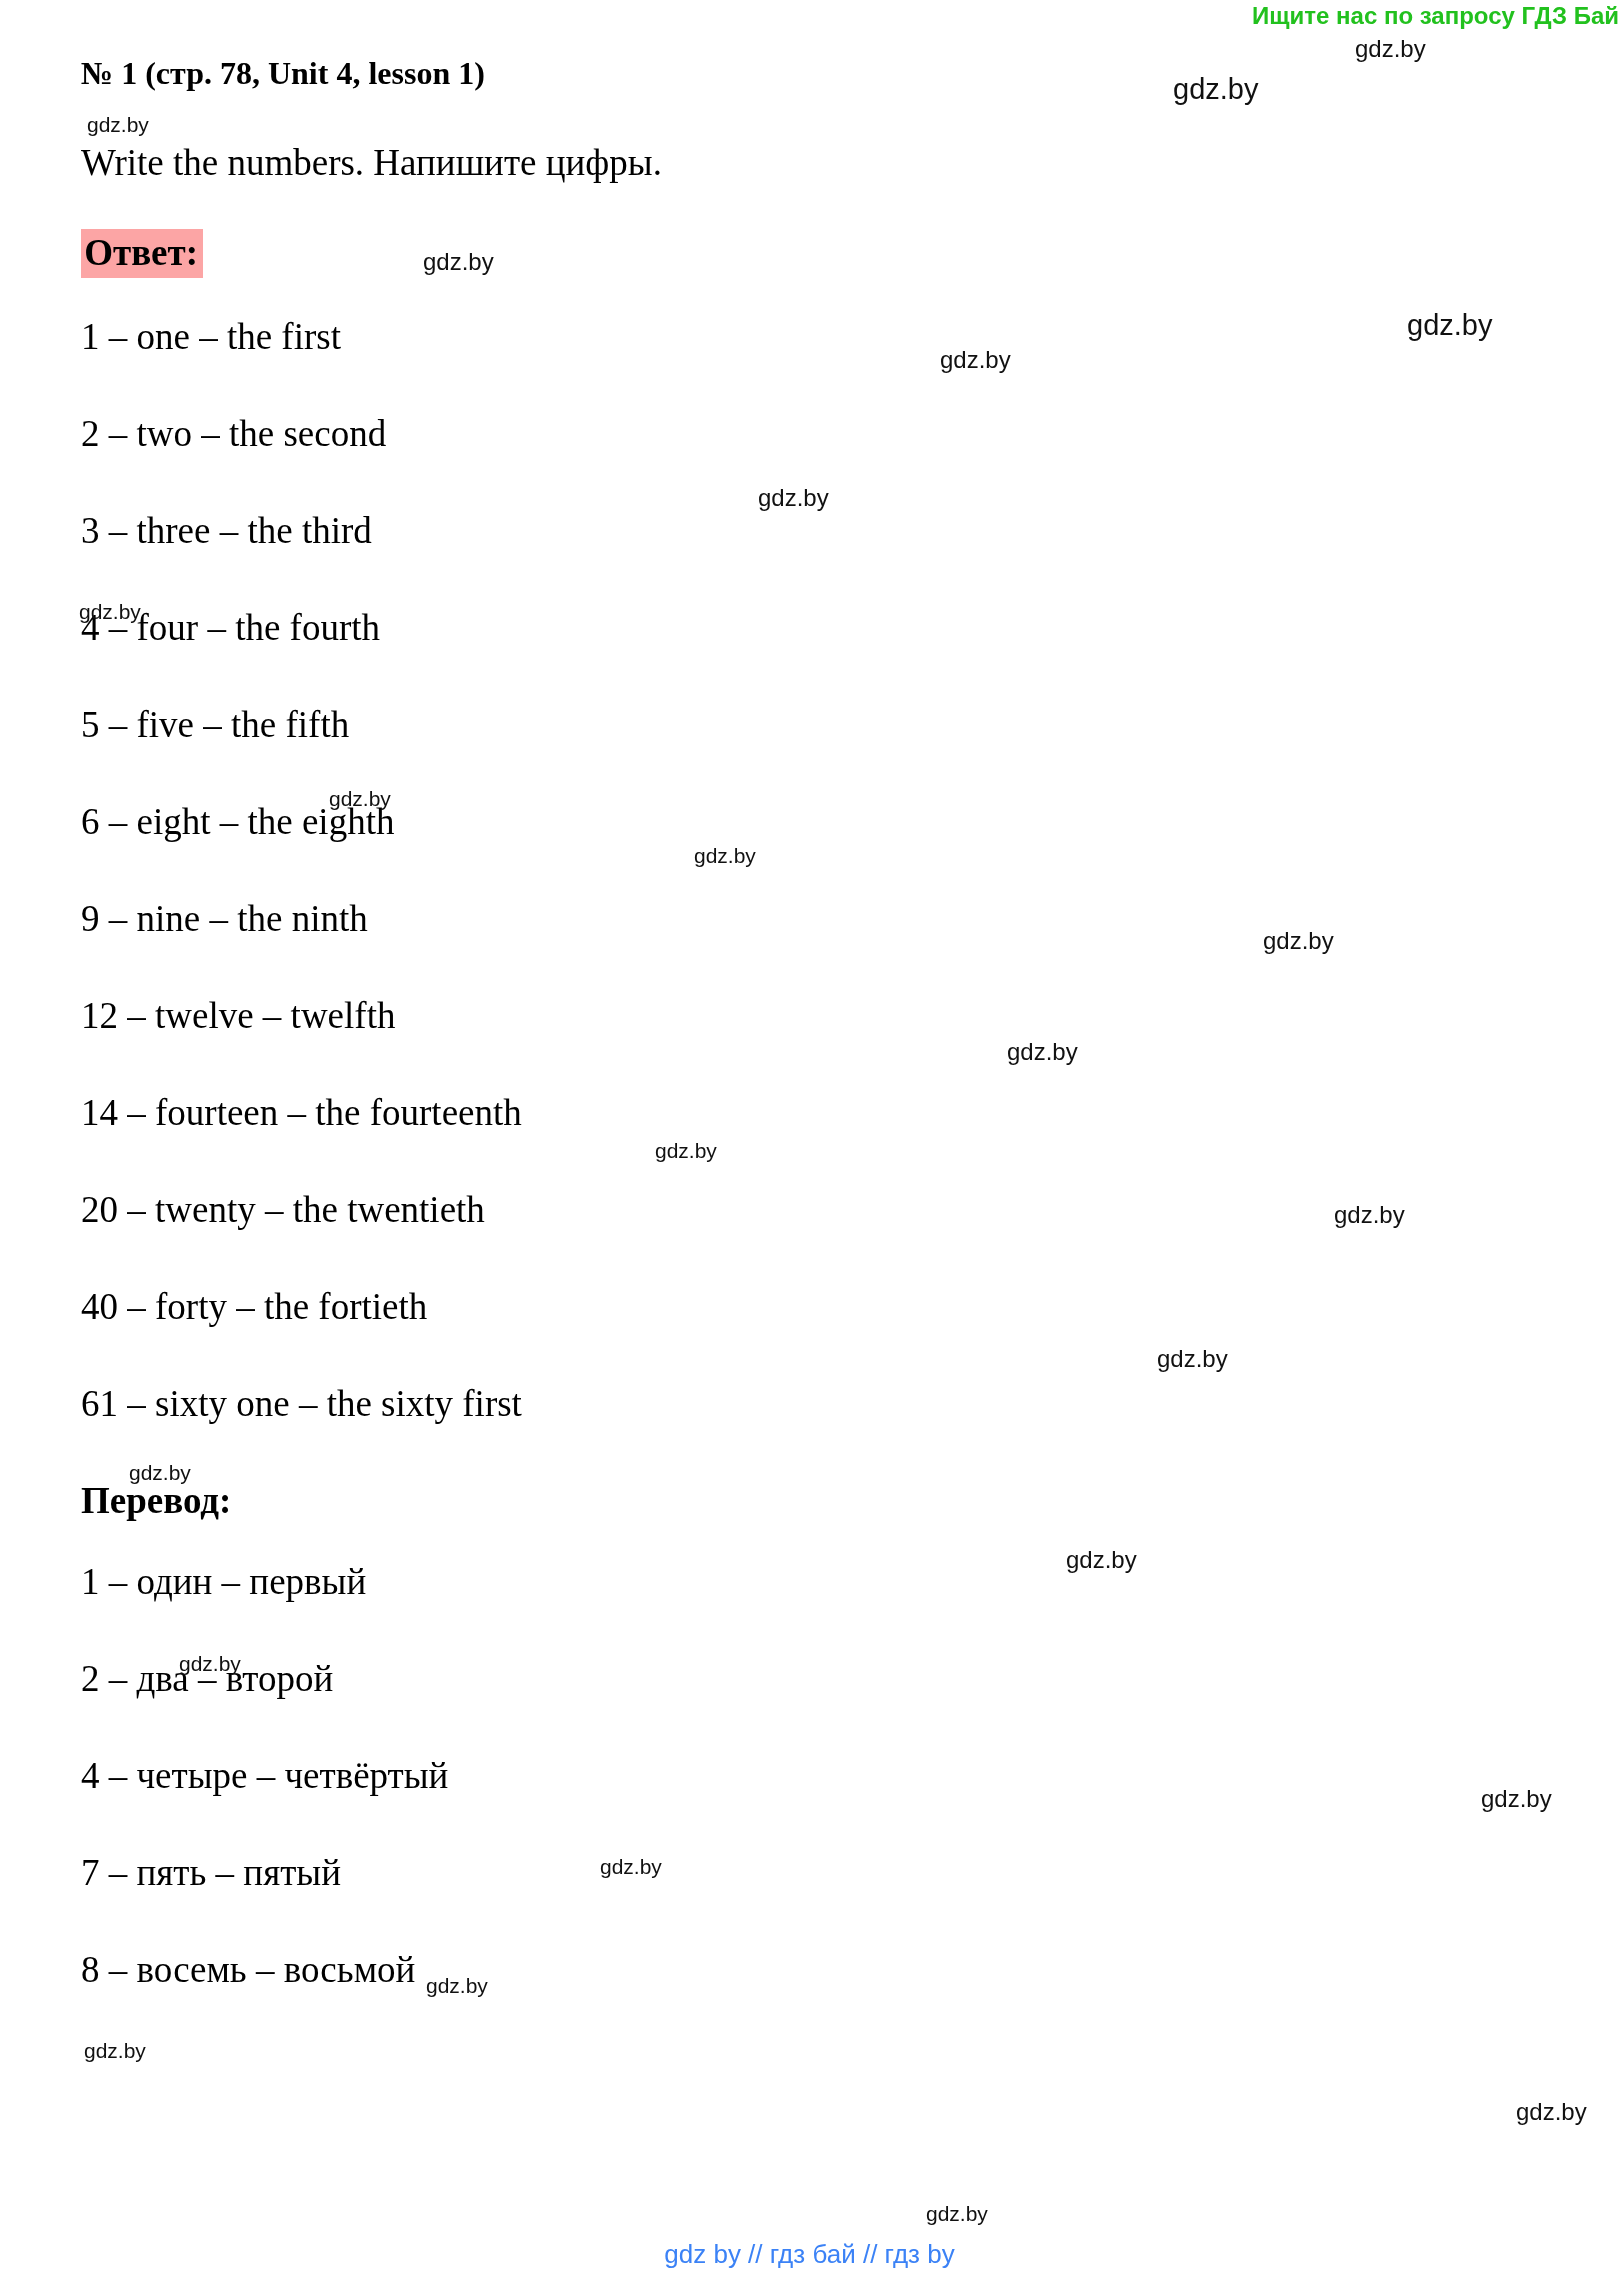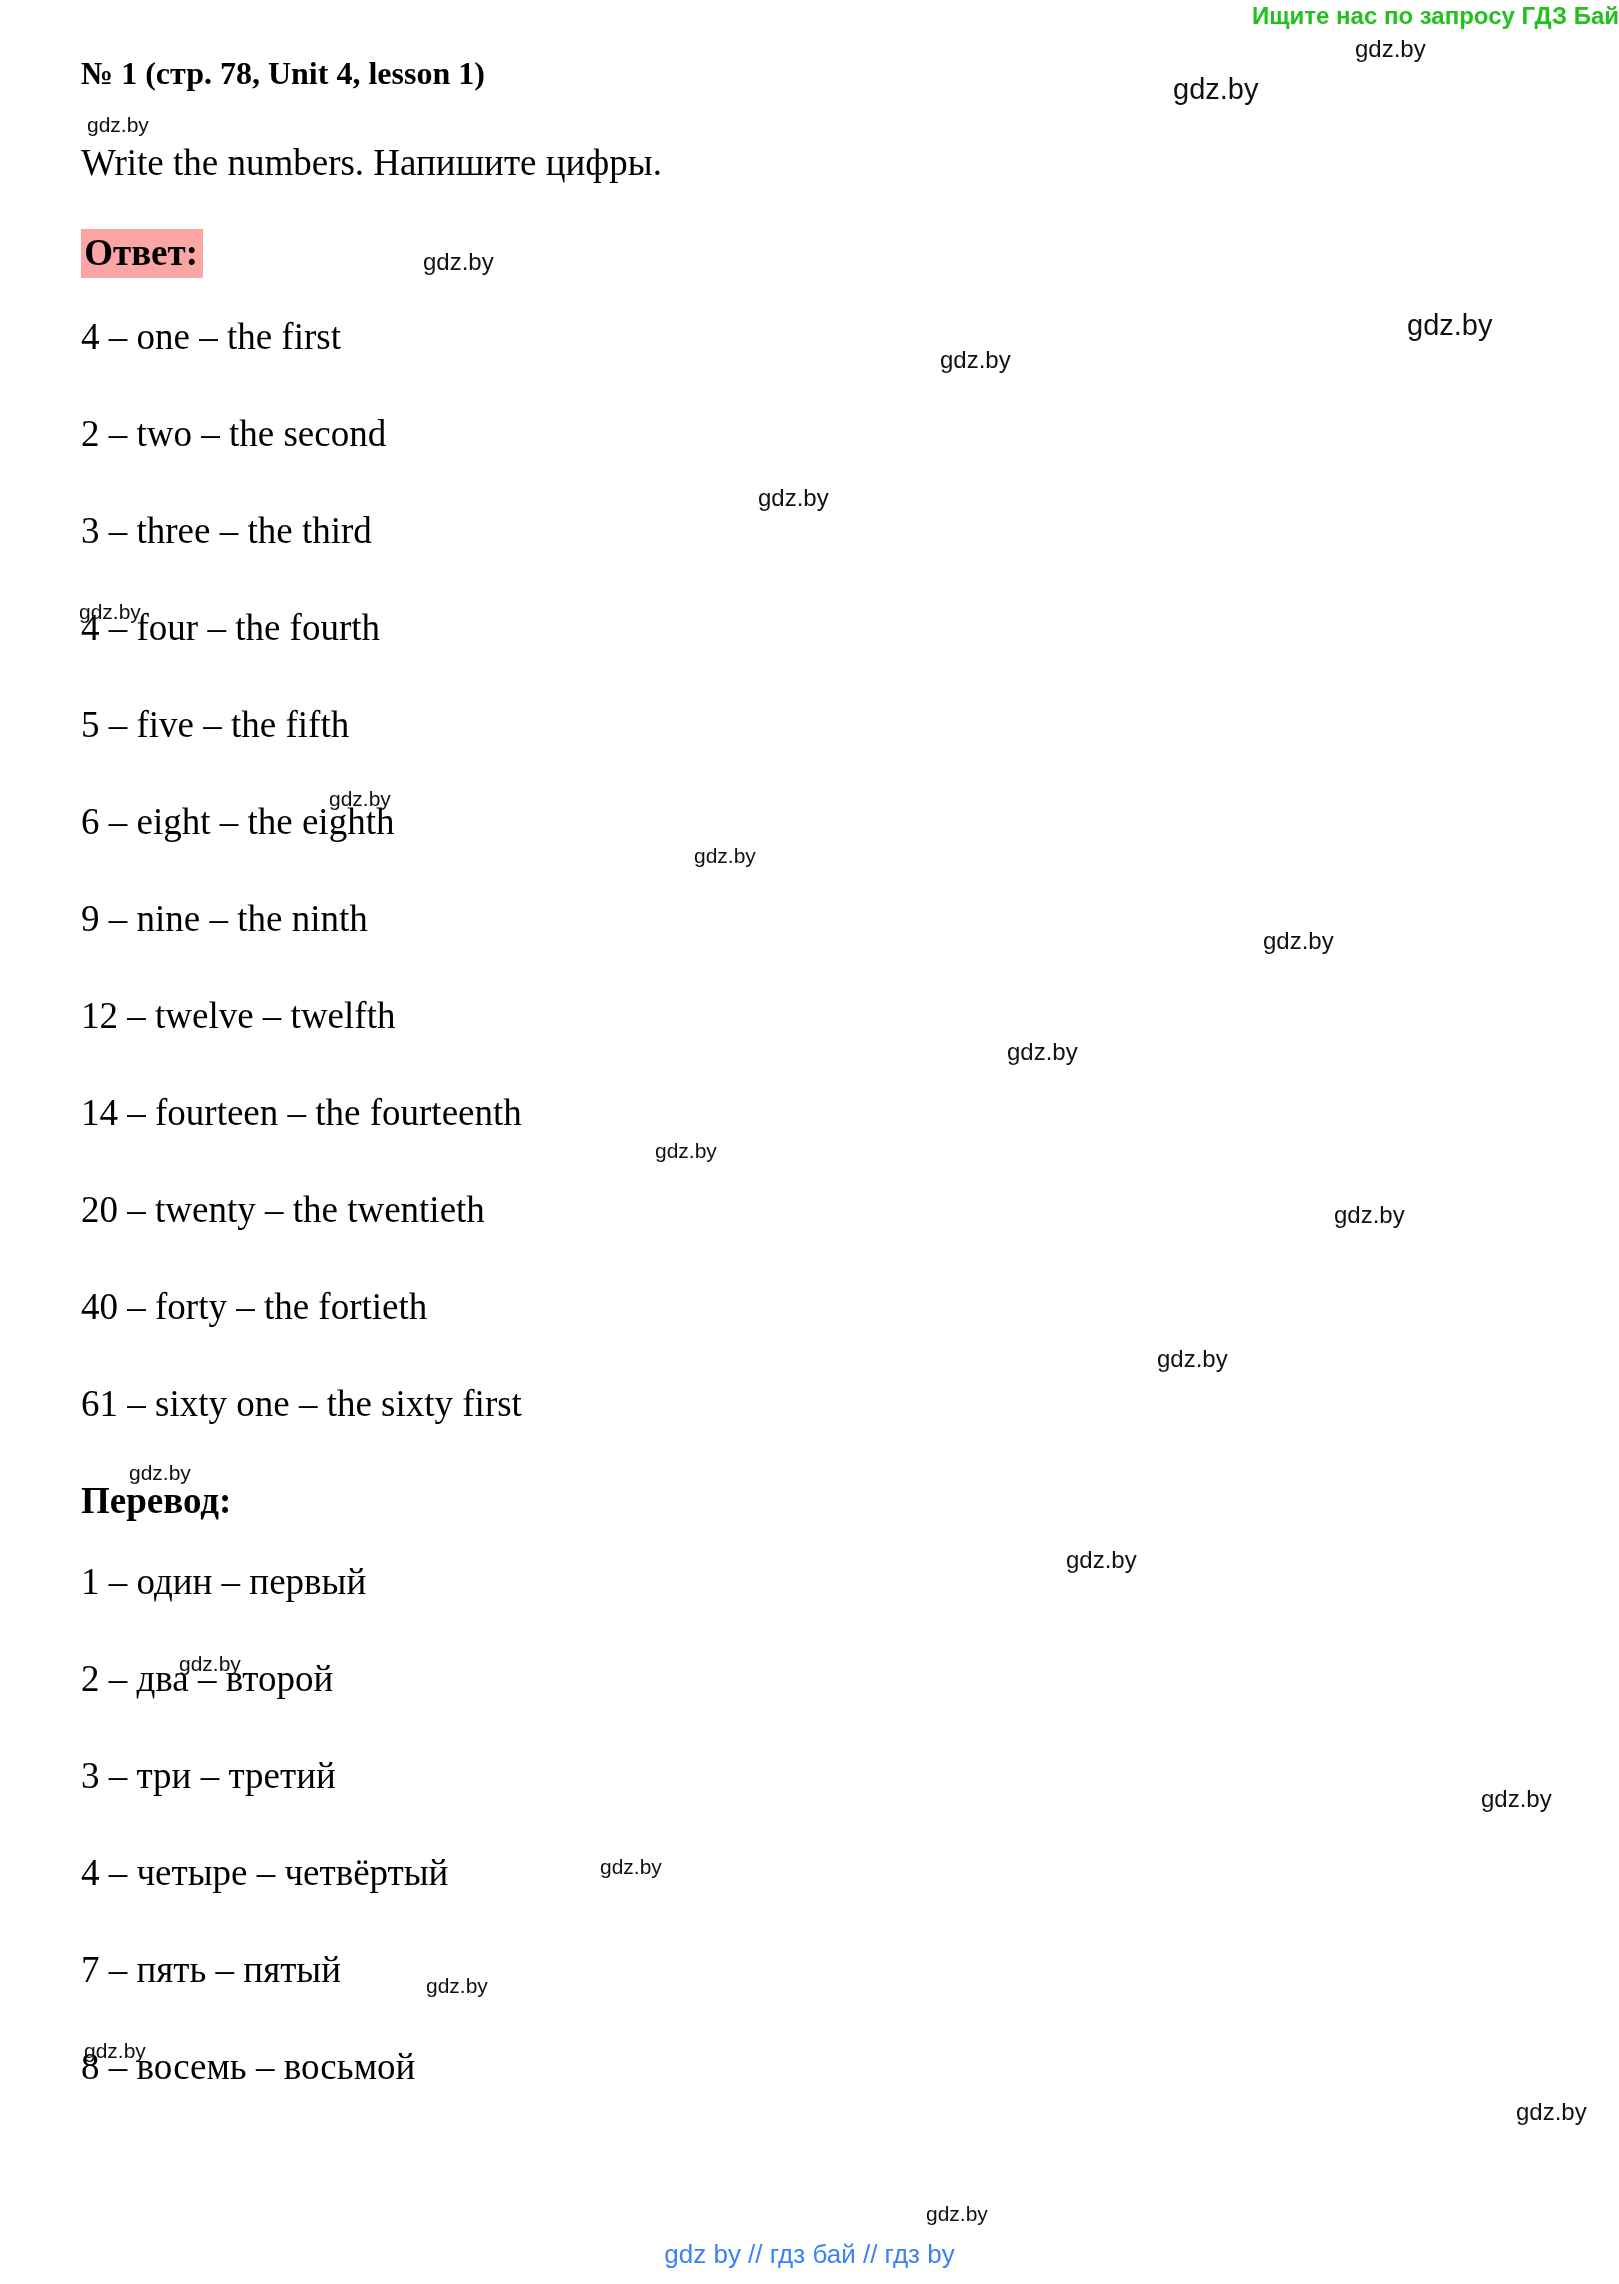--- a/index.html
+++ b/index.html
@@ -137,40 +137,39 @@
 
     <div class="task-title">№ 1 (стр. 78, Unit 4, lesson 1)</div>
 
     <div class="task-prompt">Write the numbers. Напишите цифры.</div>
 
     <div>
       <span class="section-heading hl">Ответ:</span>
     </div>
 
     <ul class="answer-list">
-      <li>4 – one – the first</li>
+      <li>1 – one – the first</li>
       <li>2 – two – the second</li>
       <li>3 – three – the third</li>
       <li>4 – four – the fourth</li>
       <li>5 – five – the fifth</li>
       <li>6 – eight – the eighth</li>
       <li>9 – nine – the ninth</li>
       <li>12 – twelve – twelfth</li>
       <li>14 – fourteen – the fourteenth</li>
       <li>20 – twenty – the twentieth</li>
       <li>40 – forty – the fortieth</li>
       <li>61 – sixty one – the sixty first</li>
     </ul>
 
     <div class="translation-heading">Перевод:</div>
 
     <ul class="translation-list">
       <li>1 – один – первый</li>
       <li>2 – два – второй</li>
-      <li>3 – три – третий</li>
       <li>4 – четыре – четвёртый</li>
       <li>7 – пять – пятый</li>
       <li>8 – восемь – восьмой</li>
     </ul>
 
   </div>
 
   <div id="watermark-layer">
       <div class="wm big" style="left: 1355px; top: 37px;">gdz.by</div>
       <div class="wm huge" style="left: 1173px; top: 77px;">gdz.by</div>

